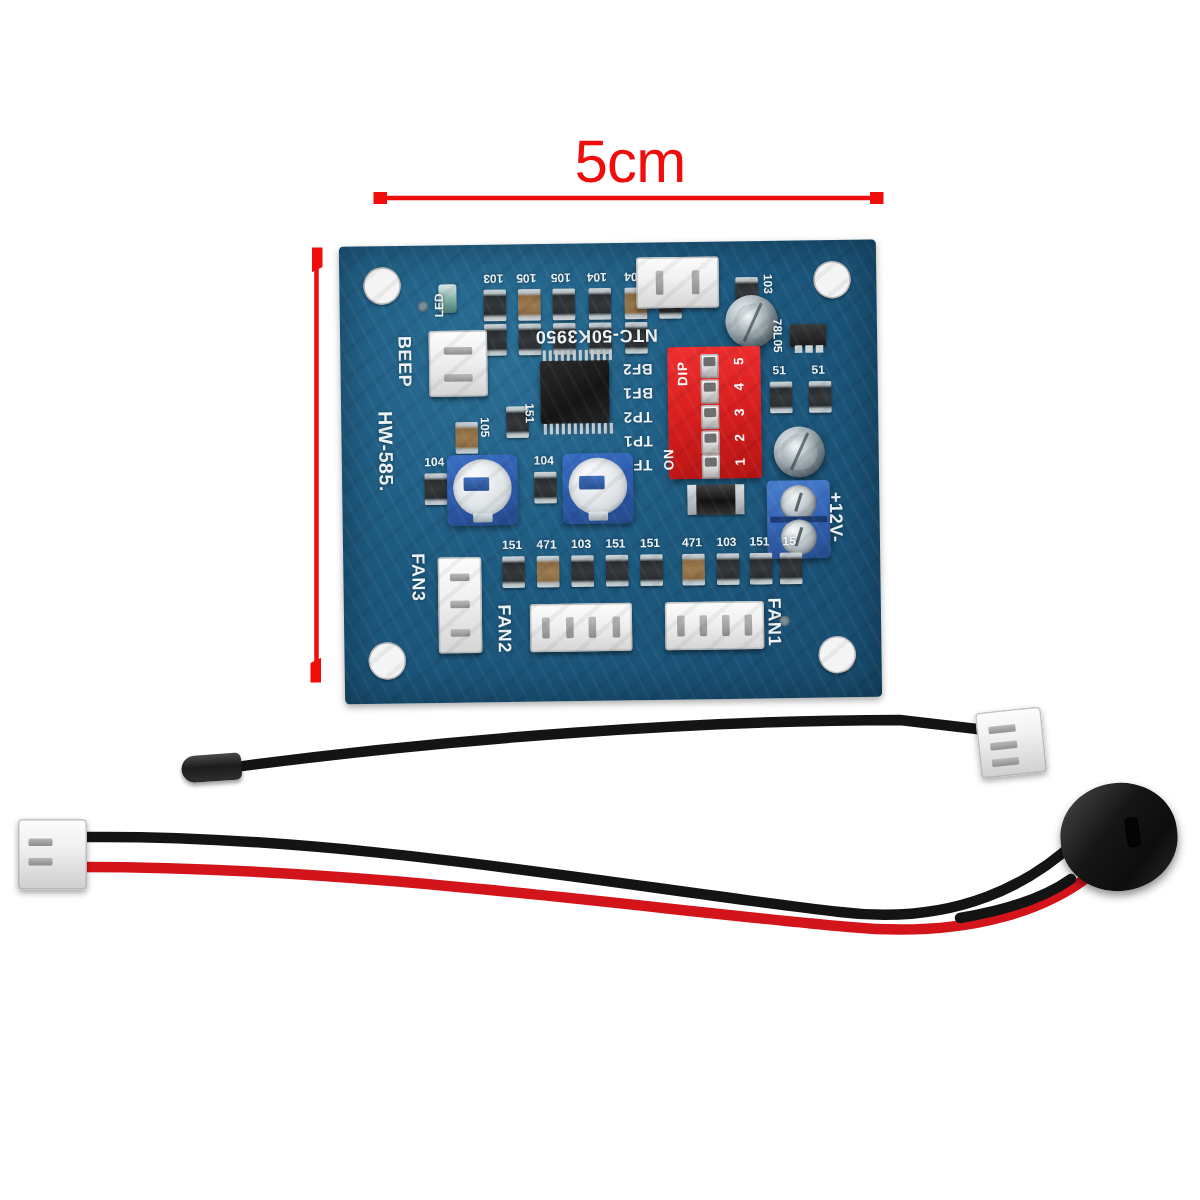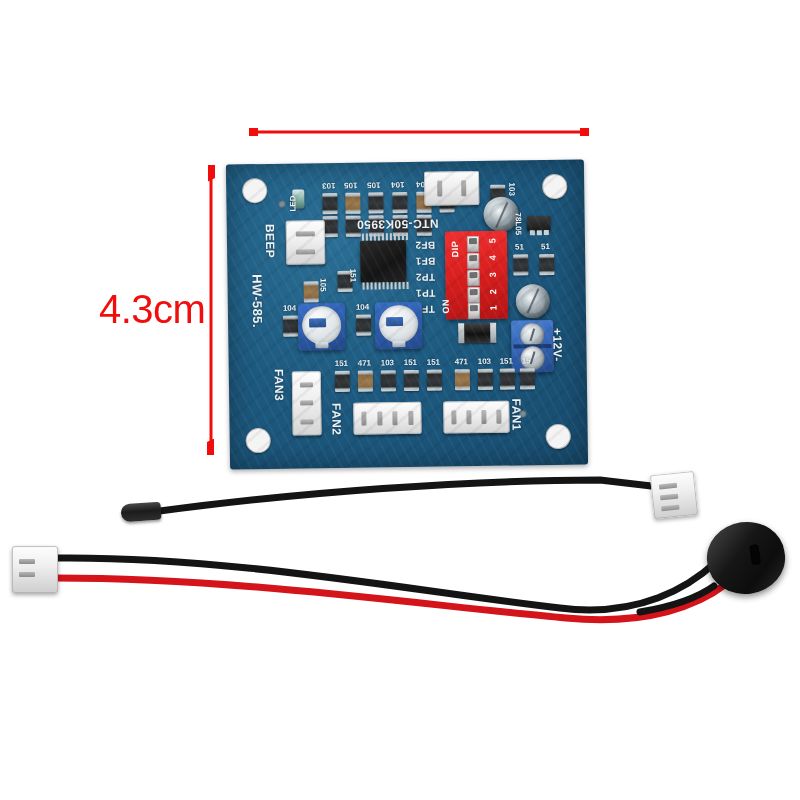--- a/index.html
+++ b/index.html
@@ -164,21 +164,21 @@
     box-shadow:0 2px 4px rgba(0,0,0,.35), inset 0 0 0 1px rgba(170,170,170,.7);
     transform:rotate(-6deg);}
   .conn3 b{position:absolute;left:8px;width:18px;height:5px;border-radius:1px;
     background:linear-gradient(180deg,#b9b9b9,#8f8f8f);}
 </style>
 </head>
 <body>
 
 <div class="stage">
 
-  <div class="dim-label" id="dim-h-label">4.3cm</div>
+  <div class="dim-label" id="dim-w-label">5cm</div>
 
   <svg class="arrow-h" viewBox="0 0 340 8">
     <defs>
       <marker id="ahL" markerWidth="7" markerHeight="7" refX="6" refY="3.5" orient="auto">
         <polygon points="7,0 7,7 0,3.5" fill="#f20d0d"></polygon>
       </marker>
       <marker id="ahR" markerWidth="7" markerHeight="7" refX="1" refY="3.5" orient="auto">
         <polygon points="0,0 0,7 7,3.5" fill="#f20d0d"></polygon>
       </marker>
     </defs>

